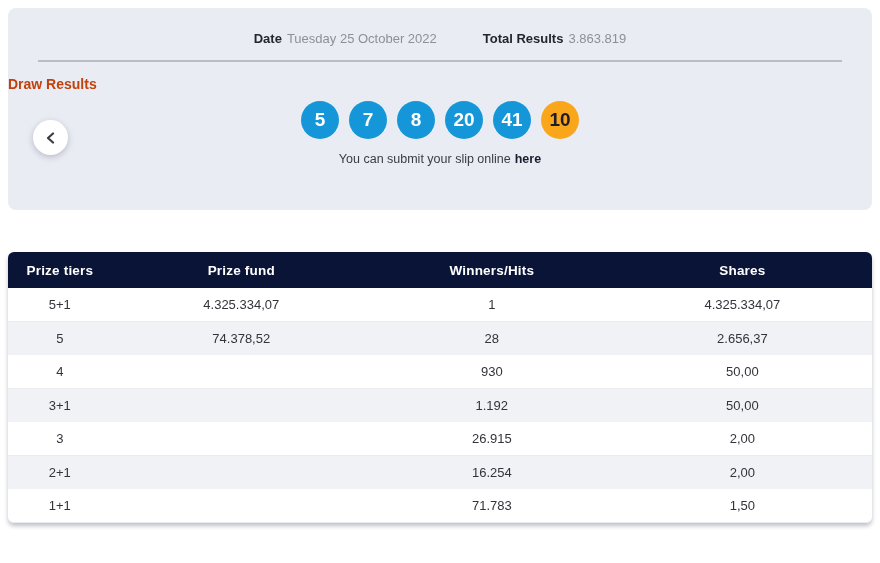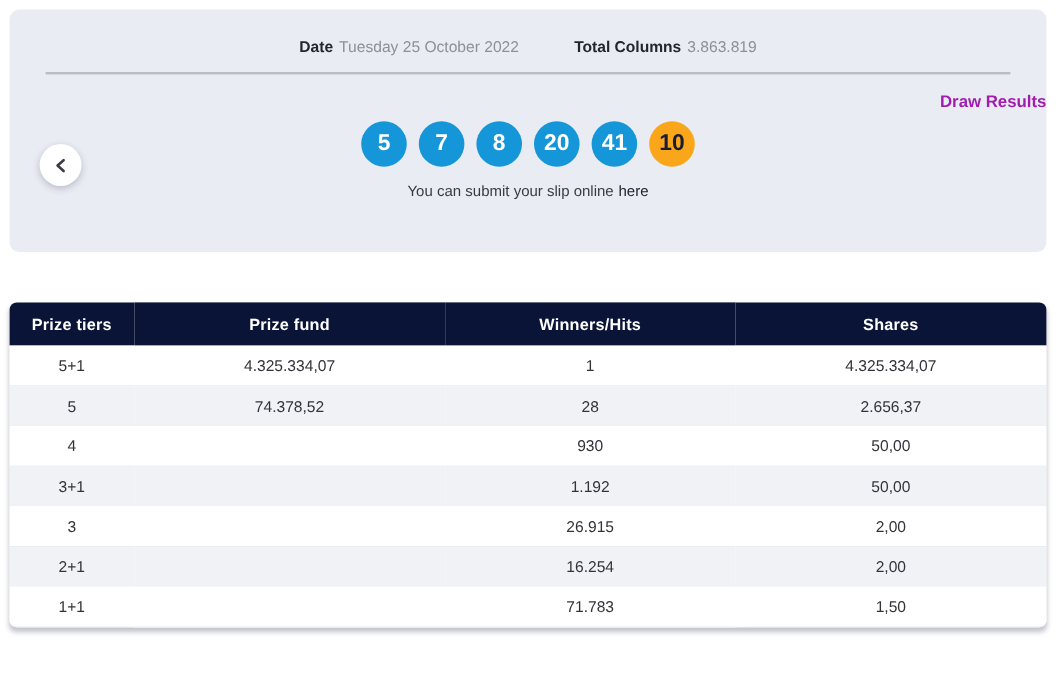--- a/index.html
+++ b/index.html
@@ -36,25 +36,24 @@
   }
   .meta-row b { color: #25252d; font-weight: bold; margin-right: 5px; }
   .divider {
     margin: 14px auto 0 auto;
     width: calc(100% - 60px);
     border: none;
     border-top: 2px solid #b9bdc6;
   }
   .results-title {
     margin-top: 14px;
-    text-align: right;
+    text-align: left;
     font-size: 14px;
     font-weight: bold;
-    color: #a21caf;
-    padding-left: 36px;
+    color: #c2410c;
   }
   .balls-row {
     margin-top: 9px;
     display: flex;
     justify-content: center;
     align-items: center;
     gap: 10px;
   }
   .ball {
     width: 38px; height: 38px;
@@ -71,21 +70,21 @@
     background: #f9a61b;
     color: #1b1c2e;
   }
   .submit-line {
     margin-top: 13px;
     text-align: center;
     font-size: 12.5px;
     color: #3a3b44;
   }
   .submit-line a {
-    font-weight: normal;
+    font-weight: bold;
     color: #1b1c2e;
     text-decoration: none;
     margin-left: 4px;
     cursor: pointer;
   }
   .prev-btn {
     position: absolute;
     left: 25px; top: 112px;
     width: 35px; height: 35px;
     border-radius: 50%;
@@ -140,21 +139,21 @@
 </head>
 <body>
 
 <div class="draw-card">
 
   <div class="meta-row">
     <span>
       <b>Date</b><span>Tuesday 25 October 2022</span>
     </span>
     <span>
-      <b>Total Columns</b><span>3.863.819</span>
+      <b>Total Results</b><span>3.863.819</span>
     </span>
   </div>
 
   <hr class="divider">
 
   <div class="results-title">Draw Results</div>
 
   <div class="balls-row">
     <span class="ball">5</span>
     <span class="ball">7</span>

